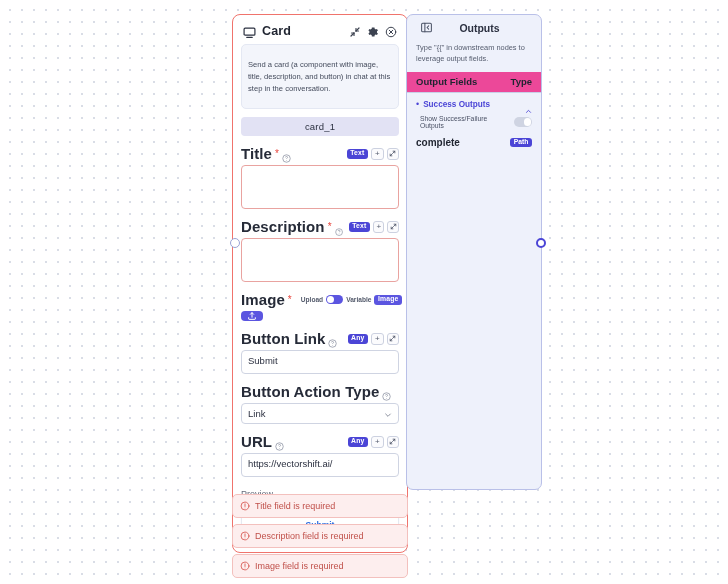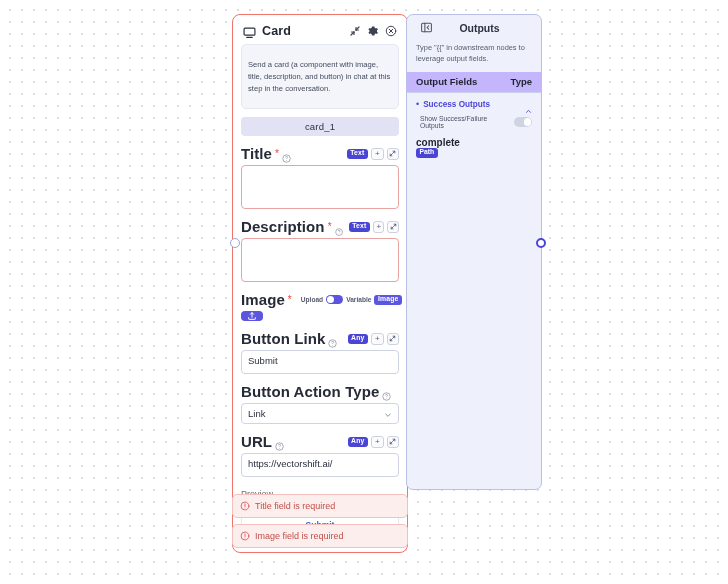--- a/index.html
+++ b/index.html
@@ -23,21 +23,21 @@
     top: 14px;
     width: 176px;
     border: 1.5px solid #f0736c;
     border-radius: 8px;
     background: #ffffff;
     padding: 8px 8px 10px 8px;
   }
 
   .card-header {
     display: flex;
-    align-items: center;
+    align-items: flex-end;
     gap: 6px;
     padding: 1px 2px 6px 2px;
   }
   .card-title {
     font-size: 12.5px;
     font-weight: 600;
     color: #1f2430;
     flex: 1;
     letter-spacing: .1px;
   }
@@ -234,21 +234,21 @@
     font-size: 7.4px;
     line-height: 1.55;
     color: #555c6e;
     padding: 2px 9px 7px 9px;
   }
   .out-cols {
     display: flex;
     align-items: baseline;
     padding: 4px 9px 5px 9px;
     border-bottom: 1px solid #c9d0e8;
-    background: #c4b5fd;
+    background: #ec4899;
   }
   .out-col-a { flex: 1; font-size: 9.5px; font-weight: 700; color: #1f2430; }
   .out-col-b { font-size: 9.5px; font-weight: 700; color: #1f2430; }
 
   .adv-row {
     display: flex; align-items: center; gap: 4px;
     padding: 7px 9px 4px 9px;
     cursor: pointer;
   }
   .adv-dot { color: #4b45d6; font-size: 9px; line-height: 1; }
@@ -263,23 +263,22 @@
   .toggle-lg {
     width: 18px; height: 9.5px; border-radius: 6px;
     background: #cfd4e2; position: relative; cursor: pointer;
   }
   .toggle-lg .knob {
     position: absolute; top: 1px; right: 1px;
     width: 7.5px; height: 7.5px; border-radius: 50%; background: #fff;
   }
 
   .complete-row {
-    display: flex; align-items: flex-start;
+    display: flex; align-items: center;
     padding: 4px 9px 4px 9px;
-    flex-direction: column;
   }
   .complete-name { flex: 1; font-size: 10px; font-weight: 600; color: #1f2430; }
   .path-badge {
     font-size: 6.8px; font-weight: 700; color: #fff;
     background: #4b45d6; border-radius: 3px;
     padding: 1.5px 3.5px; line-height: 1;
   }
 
   
   .errors {
@@ -562,15 +561,25 @@
     <span class="err-text">Title field is required</span>
   </div>
   <div class="error-row">
     <span class="err-icon">
       <svg viewBox="0 0 24 24" fill="none" stroke="currentColor" stroke-width="2" stroke-linecap="round">
           <circle cx="12" cy="12" r="9.5"></circle>
           <line x1="12" y1="7" x2="12" y2="13"></line>
           <circle cx="12" cy="16.6" r="1" fill="currentColor" stroke="none"></circle>
         </svg>
     </span>
+    <span class="err-text">Description field is required</span>
+  </div>
+  <div class="error-row">
+    <span class="err-icon">
+      <svg viewBox="0 0 24 24" fill="none" stroke="currentColor" stroke-width="2" stroke-linecap="round">
+          <circle cx="12" cy="12" r="9.5"></circle>
+          <line x1="12" y1="7" x2="12" y2="13"></line>
+          <circle cx="12" cy="16.6" r="1" fill="currentColor" stroke="none"></circle>
+        </svg>
+    </span>
     <span class="err-text">Image field is required</span>
   </div>
 </div>
 
 </body></html>

